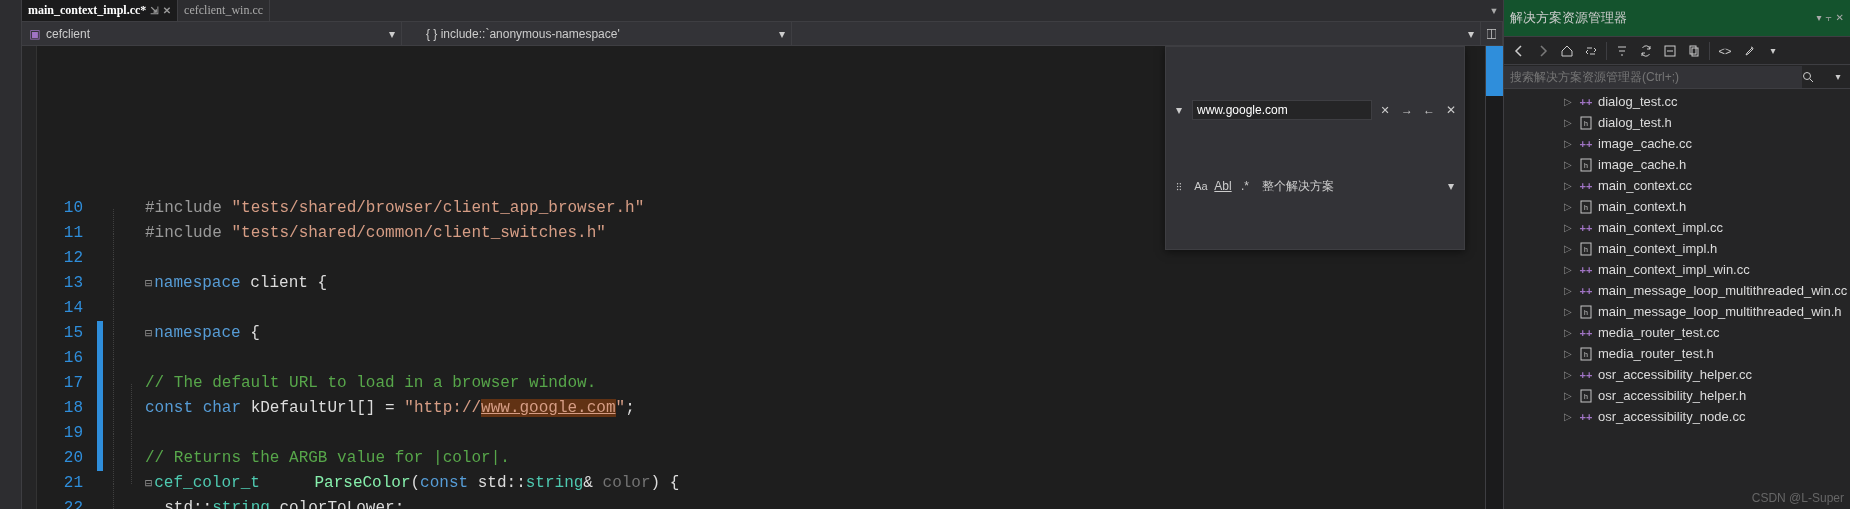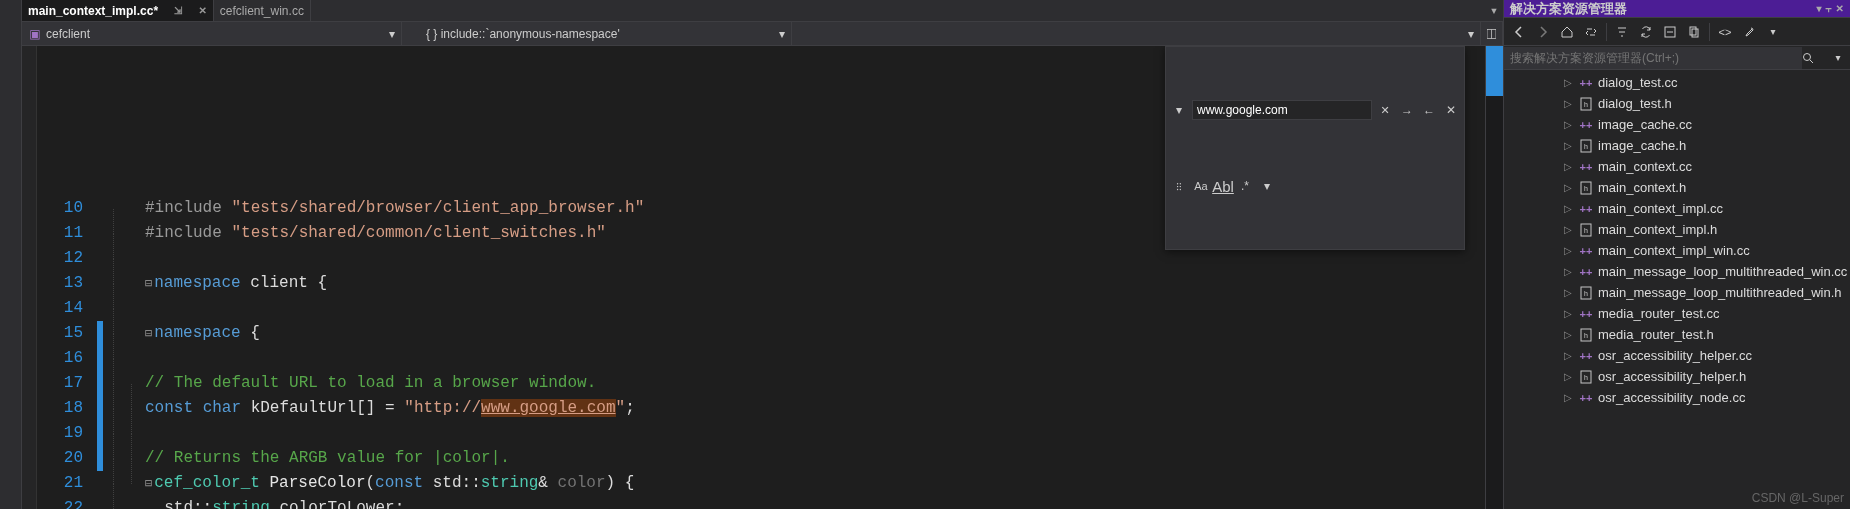--- a/index.html
+++ b/index.html
@@ -28,24 +28,24 @@
     height: 22px;
     background: #2d2d30;
     display: flex;
     align-items: stretch;
     border-bottom: 1px solid #3e3e42;
   }
   .tab {
     display: flex;
     align-items: center;
     padding: 0 6px;
-    gap: 16px;
+    gap: 4px;
     border-right: 1px solid #3e3e42;
     cursor: pointer;
-    font-family: Liberation Sans, sans-serif;
+    font-family: Liberation Serif, serif;
     font-size: 12px;
   }
   .tab.active { background: #1b1b1c; color: #fff; font-weight: bold; }
   .tab.inactive { color: #aaa; }
   .tab-pin, .tab-close { font-size: 10px; color: #999; }
   .tab-spacer { flex: 1; }
   .tab-dropdown {
     width: 18px; display: flex; align-items: center; justify-content: center;
     color: #aaa; cursor: pointer;
   }
@@ -103,21 +103,21 @@
     border-left: 1px dotted #404040;
     vertical-align: middle;
   }
   .code { padding-left: 2px; }
   .tk-pre   { color: #9a9a9a; }
   .tk-str   { color: #d69d85; }
   .tk-kw    { color: #569cd6; }
   .tk-cmt   { color: #57a64a; }
   .tk-type  { color: #4ec9b0; }
   .tk-ident { color: #dcdcdc; }
-  .tk-func  { color: #e5e5e5; }
+  .tk-func  { color: #86efac; margin-left: 45px; }
   .tk-punc  { color: #dcdcdc; }
   .tk-param { color: #737373; }
   .url-hl   { background: #613214; text-decoration: underline; }
   .outline-glyph { color: #888; font-size: 12px; margin-right: 2px; }
   .find-panel {
     position: absolute;
     top: 0;
     right: 20px;
     width: 300px;
     background: #333337;
@@ -154,28 +154,27 @@
     width: 347px;
     background: #252526;
     display: flex;
     flex-direction: column;
     border-left: 1px solid #3e3e42;
     font-family: "Segoe UI", sans-serif;
     font-size: 13px;
     color: #ccc;
   }
   .rp-title {
-    height: 18px;
-    background: #4c1d95;
+    height: 37px;
+    background: #14532d;
     display: flex;
     align-items: center;
     padding: 0 6px;
     justify-content: space-between;
     border-bottom: 1px solid #3e3e42;
-    font-weight: bold;
   }
   .rp-title-right { display: flex; gap: 4px; font-size: 10px; color: #aaa; }
   .rp-toolbar {
     height: 28px;
     display: flex;
     align-items: center;
     gap: 2px;
     padding: 0 4px;
     border-bottom: 1px solid #3e3e42;
   }
@@ -284,22 +283,23 @@
           <span class="find-btn">▾</span>
           <input class="find-input" value="www.google.com" style="">
           <span class="find-btn" style="font-size:11px">✕</span>
           <span class="find-btn">→</span>
           <span class="find-btn">←</span>
           <span class="find-btn">✕</span>
         </div>
         <div class="find-row">
           <span class="find-btn" style="font-size:10px">⁝⁝</span>
           <span class="find-btn" style="font-size:11px">Aa</span>
-          <span class="find-btn" style="font-size:15px;text-decoration:underline">Abl</span>
+          <span class="find-btn" style="font-size:12px;text-decoration:underline">Abl</span>
           <span class="find-btn" style="font-size:12px">.*</span>
+          <span style="flex:1;padding-left:4px">整个解决方案</span>
           <span class="find-btn">▾</span>
         </div>
       </div>
 
     <div class="code-line"><div class="gutter">10</div><div class="change-bar"></div><span style="display: inline-block; width: 40px; position: relative;"><span class="indent-guide" style="position:absolute;left:10px"></span></span><div class="code"><span class="tk-pre">#include </span><span class="tk-str">"tests/shared/browser/client_app_browser.h"</span></div></div><div class="code-line"><div class="gutter">11</div><div class="change-bar"></div><span style="display: inline-block; width: 40px; position: relative;"><span class="indent-guide" style="position:absolute;left:10px"></span></span><div class="code"><span class="tk-pre">#include </span><span class="tk-str">"tests/shared/common/client_switches.h"</span></div></div><div class="code-line"><div class="gutter">12</div><div class="change-bar"></div><span style="display: inline-block; width: 40px; position: relative;"><span class="indent-guide" style="position:absolute;left:10px"></span></span><div class="code"></div></div><div class="code-line"><div class="gutter">13</div><div class="change-bar"></div><span style="display: inline-block; width: 40px; position: relative;"><span class="indent-guide" style="position:absolute;left:10px"></span></span><div class="code"><span class="outline-glyph">⊟</span><span class="tk-kw">namespace</span> <span class="tk-ident">client</span> <span class="tk-punc">{</span></div></div><div class="code-line"><div class="gutter">14</div><div class="change-bar"></div><span style="display: inline-block; width: 40px; position: relative;"><span class="indent-guide" style="position:absolute;left:10px"></span></span><div class="code"></div></div><div class="code-line"><div class="gutter">15</div><div class="change-bar blue"></div><span style="display: inline-block; width: 40px; position: relative;"><span class="indent-guide" style="position:absolute;left:10px"></span></span><div class="code"><span class="outline-glyph">⊟</span><span class="tk-kw">namespace</span> <span class="tk-punc">{</span></div></div><div class="code-line"><div class="gutter">16</div><div class="change-bar blue"></div><span style="display: inline-block; width: 40px; position: relative;"><span class="indent-guide" style="position:absolute;left:10px"></span></span><div class="code"></div></div><div class="code-line"><div class="gutter">17</div><div class="change-bar blue"></div><span style="display: inline-block; width: 40px; position: relative;"><span class="indent-guide" style="position:absolute;left:10px"></span><span class="indent-guide" style="position:absolute;left:28px"></span></span><div class="code"><span class="tk-cmt">// The default URL to load in a browser window.</span></div></div><div class="code-line"><div class="gutter">18</div><div class="change-bar blue"></div><span style="display: inline-block; width: 40px; position: relative;"><span class="indent-guide" style="position:absolute;left:10px"></span><span class="indent-guide" style="position:absolute;left:28px"></span></span><div class="code"><span class="tk-kw">const</span> <span class="tk-kw">char</span> <span class="tk-ident">kDefaultUrl</span><span class="tk-punc">[] = </span><span class="tk-str">"http://</span><span class="tk-str url-hl">www.google.com</span><span class="tk-str">"</span><span class="tk-punc">;</span></div></div><div class="code-line"><div class="gutter">19</div><div class="change-bar blue"></div><span style="display: inline-block; width: 40px; position: relative;"><span class="indent-guide" style="position:absolute;left:10px"></span><span class="indent-guide" style="position:absolute;left:28px"></span></span><div class="code"></div></div><div class="code-line"><div class="gutter">20</div><div class="change-bar blue"></div><span style="display: inline-block; width: 40px; position: relative;"><span class="indent-guide" style="position:absolute;left:10px"></span><span class="indent-guide" style="position:absolute;left:28px"></span></span><div class="code"><span class="tk-cmt">// Returns the ARGB value for |color|.</span></div></div><div class="code-line"><div class="gutter">21</div><div class="change-bar"></div><span style="display: inline-block; width: 40px; position: relative;"><span class="indent-guide" style="position:absolute;left:10px"></span></span><div class="code"><span class="outline-glyph">⊟</span><span class="tk-type">cef_color_t</span> <span class="tk-func">ParseColor</span><span class="tk-punc">(</span><span class="tk-kw">const</span> <span class="tk-ident">std</span><span class="tk-punc">::</span><span class="tk-type">string</span><span class="tk-punc">&amp; </span><span class="tk-param">color</span><span class="tk-punc">) {</span></div></div><div class="code-line"><div class="gutter">22</div><div class="change-bar"></div><span style="display: inline-block; width: 40px; position: relative;"><span class="indent-guide" style="position:absolute;left:10px"></span><span class="indent-guide" style="position:absolute;left:28px"></span></span><div class="code">  <span class="tk-ident">std</span><span class="tk-punc">::</span><span class="tk-type">string</span> <span class="tk-ident">colorToLower</span><span class="tk-punc">;</span></div></div></div>
     <div class="minimap">
       <div class="minimap-top"></div>
     </div>
   </div>
 </div>

